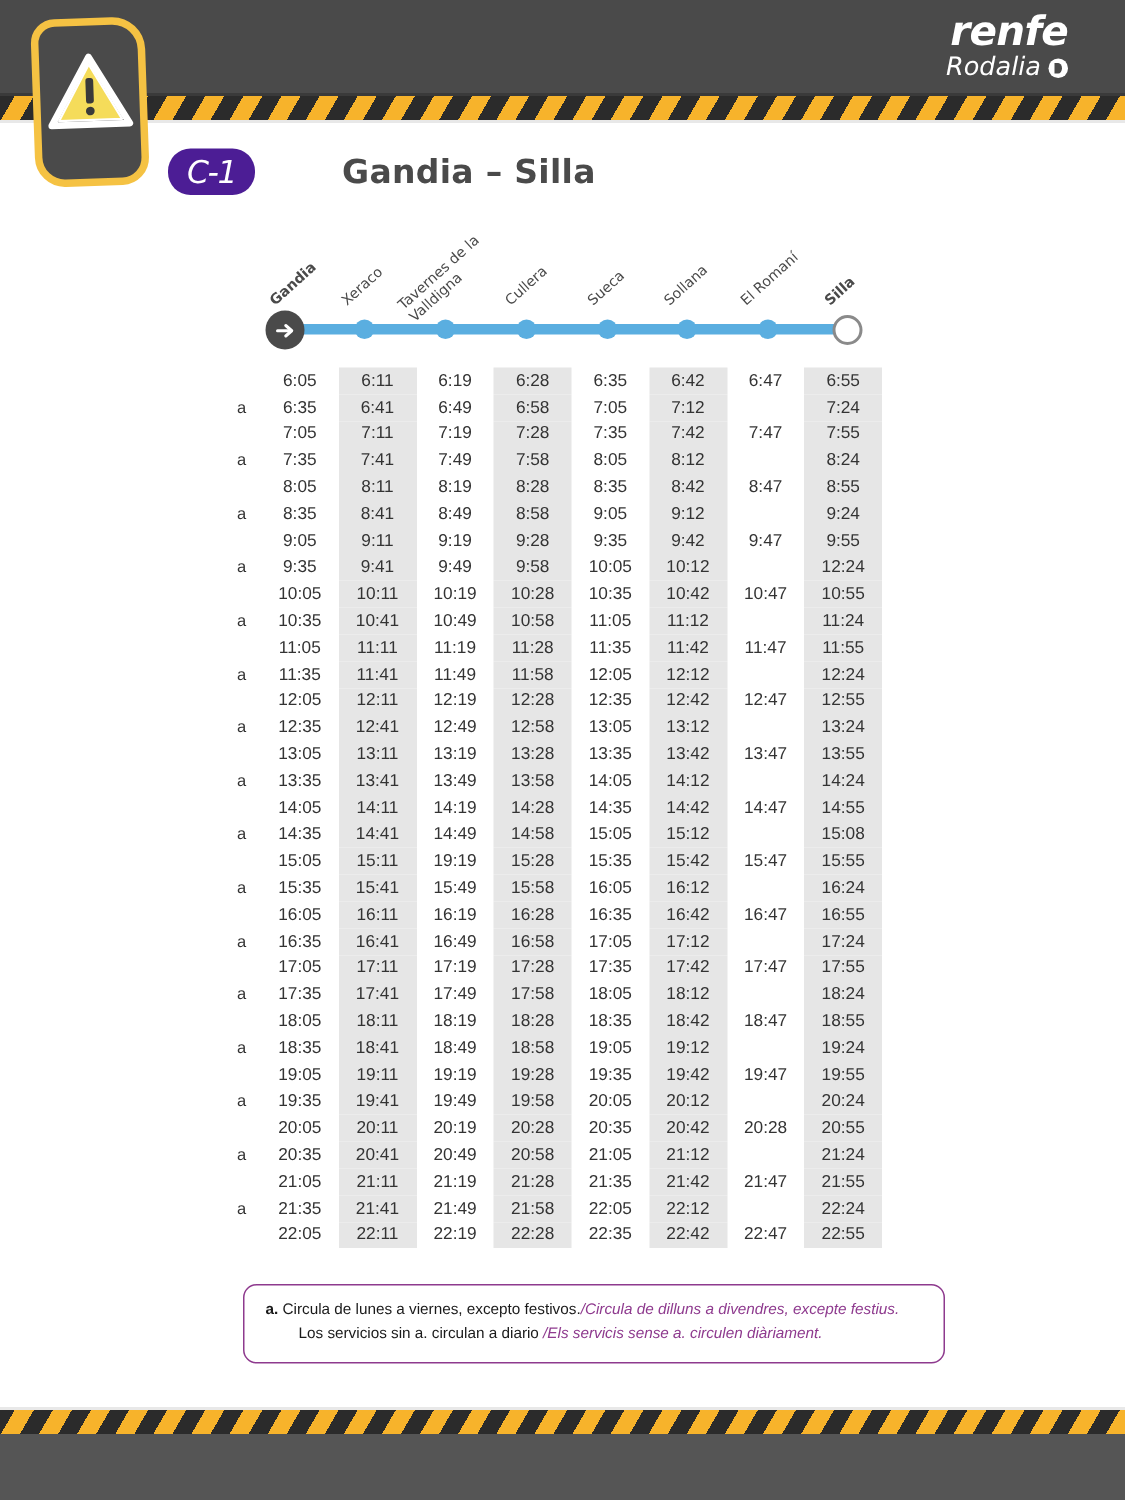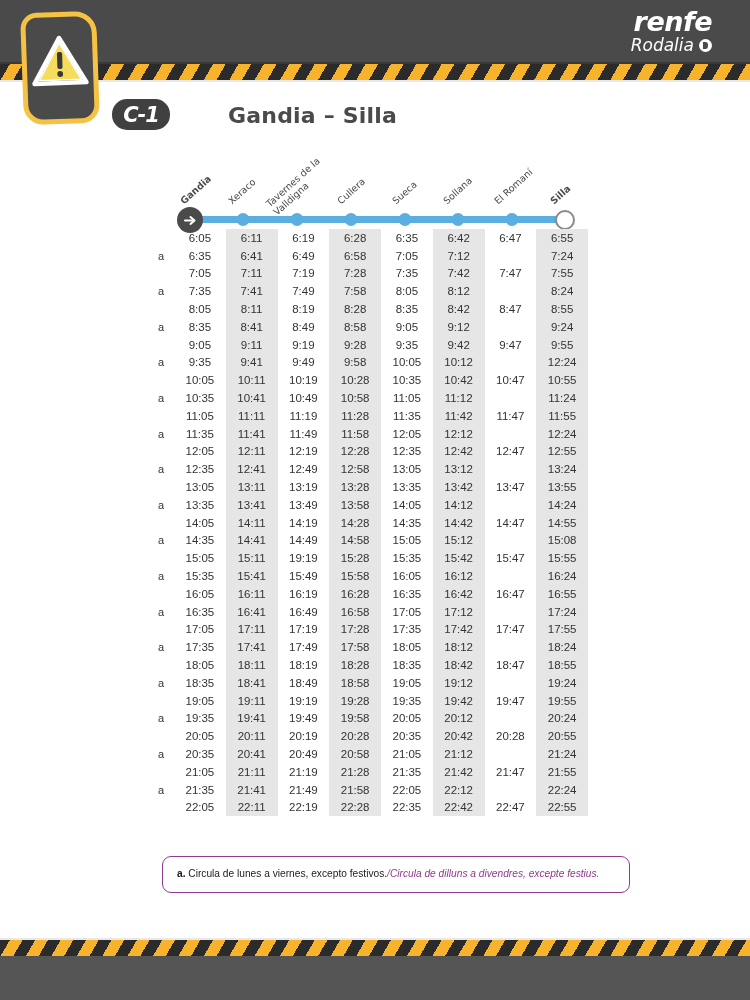--- a/index.html
+++ b/index.html
@@ -91,26 +91,26 @@
     position: absolute;
     left: 50%; top: 18px;
     transform: translateX(-50%);
   }
 
   
   .route-badge {
     position: absolute;
     left: 112px; top: 99px;
     width: 58px; height: 31px;
-    background: #404040;
+    background: #4c1d95;
     border-radius: 15px;
     color: #ffffff;
     font-family: "DejaVu Sans", sans-serif;
     font-size: 21px;
-    font-weight: bold;
+    font-weight: normal;
     letter-spacing: -1px;
     display: flex;
     align-items: center;
     justify-content: center;
     font-style: italic;
   }
 
   .route-title {
     position: absolute;
     left: 228px; top: 103px;
@@ -169,21 +169,21 @@
     transform-origin: left bottom;
     transform: rotate(-42deg);
     white-space: nowrap;
     line-height: 1.15;
   }
   .stop-label.bold { font-weight: bold; }
 
   
   .table-wrap {
     position: absolute;
-    left: 148px; top: 229px;
+    left: 148px; top: 245px;
     width: 440px;
   }
   table.timetable {
     border-collapse: collapse;
     width: 440px;
     font-family: "Liberation Sans", sans-serif;
     font-size: 11.5px;
     color: #333333;
   }
   table.timetable td {
@@ -661,16 +661,17 @@
           <td class="tcell shaded">22:42</td>
           <td class="tcell">22:47</td>
           <td class="tcell shaded">22:55</td>
         </tr>
       </tbody>
   </table>
 </div>
 
 <div class="footnote">
   <span class="fn-es fn-bold">a.</span><span class="fn-es"> Circula de lunes a viernes, excepto festivos.</span><span class="fn-va">/Circula de dilluns a divendres, excepte festius.</span>
+  <span class="fn-line2"><span class="fn-es">Los servicios sin a. circulan a diario </span><span class="fn-va">/Els servicis sense a. circulen diàriament.</span></span>
 </div>
 
 <div class="hazard-band-bottom"></div>
 <div class="footer-bar"></div>
 
 </body></html>

